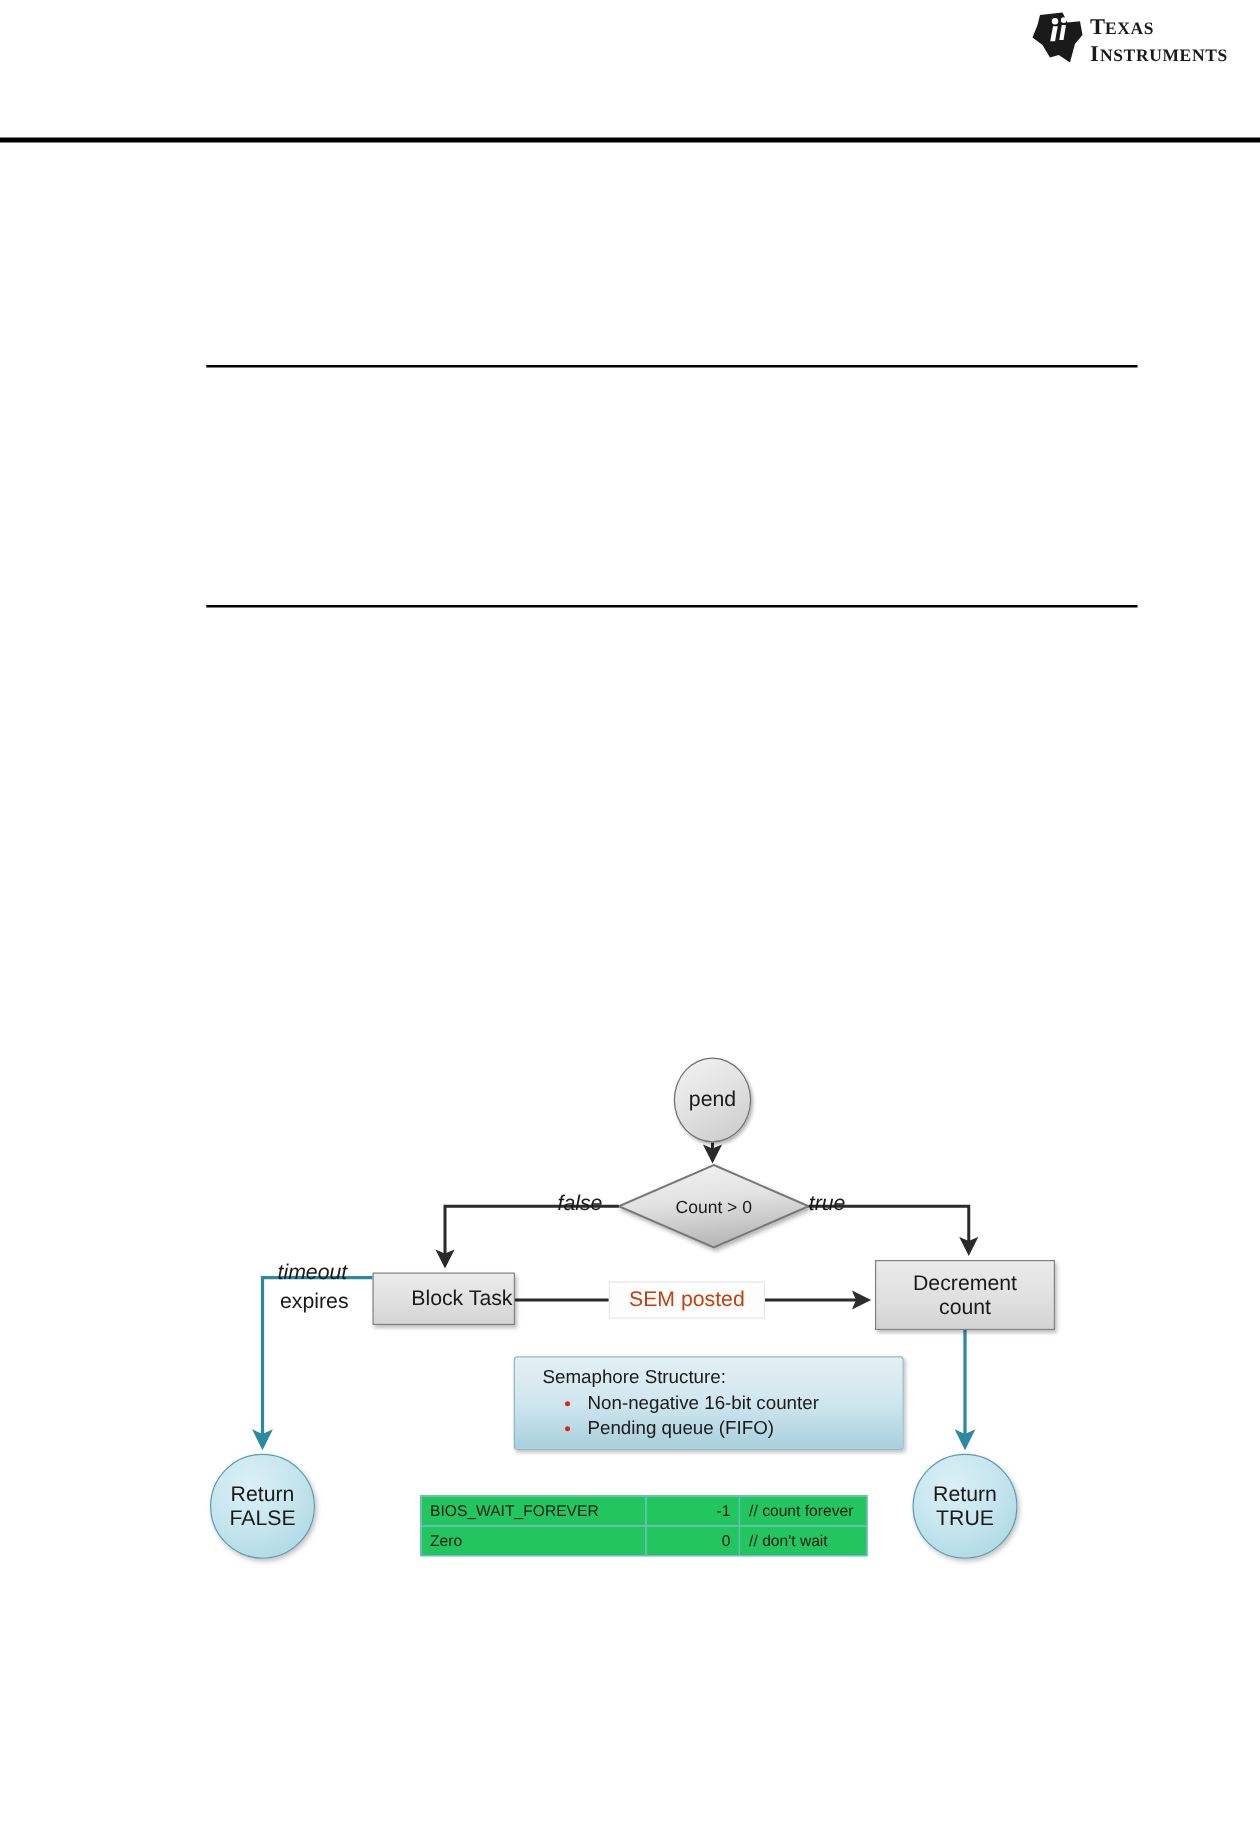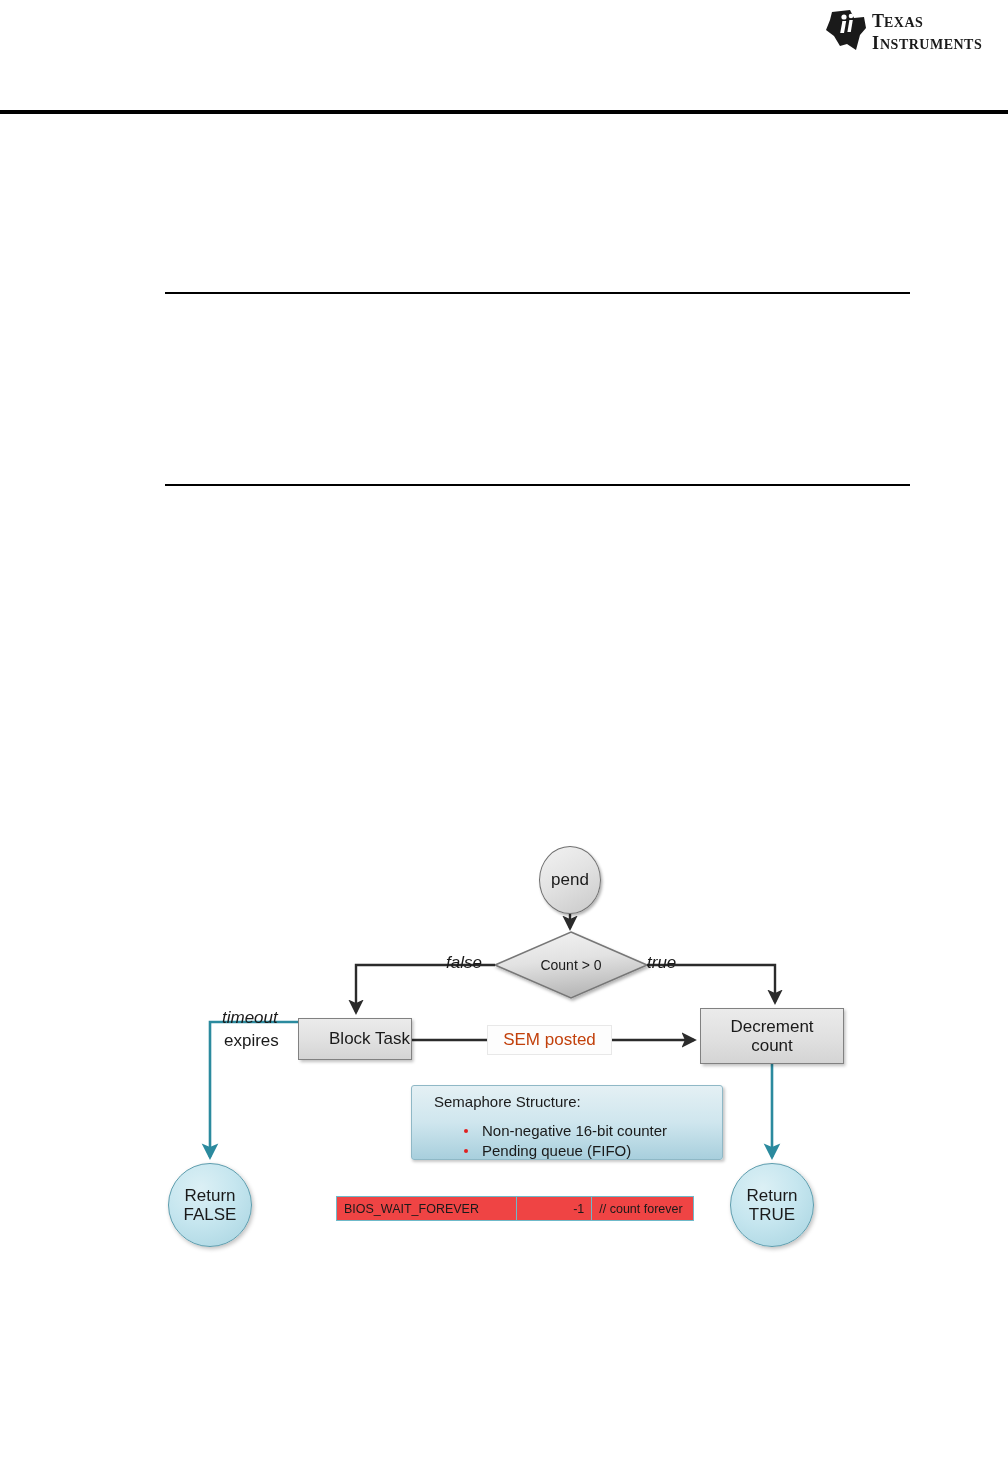--- a/index.html
+++ b/index.html
@@ -179,21 +179,21 @@
     border-radius: 3px;
     background: linear-gradient(180deg, #e4f0f4 0%, #cfe6ee 50%, #a8cfdd 100%);
     padding: 7px 0 0 22px;
     box-shadow: 1.5px 2px 3px rgba(0,0,0,0.22);
   }
   .sem-struct-title {
     font-size: 15px;
     color: #1a1a1a;
     margin-bottom: 4px;
   }
-  .sem-list { list-style: none; margin: 12px; padding: 0 0 0 18px; }
+  .sem-list { list-style: none; margin: 0; padding: 0 0 0 18px; }
   .sem-list li {
     font-size: 15px;
     color: #1a1a1a;
     position: relative;
     padding-left: 18px;
     margin-bottom: 3px;
   }
   .sem-list li .bullet {
     position: absolute;
     left: 0;
@@ -212,21 +212,21 @@
     width: 358px;
     border-collapse: collapse;
     font-size: 12.5px;
     color: #1a1a1a;
   }
   .timeout-table td {
     border: 1px solid #6fb9c9;
     padding: 3px 7px;
     height: 17px;
   }
-  .timeout-table tr.row-normal td { background: #ef4444; }
+  .timeout-table tr.row-normal td { background: #22c55e; }
   .timeout-table tr.row-highlight td { background: #5ee6f7; }
   .timeout-table td.col-name    { width: 176px; text-align: left; }
   .timeout-table td.col-value   { width: 78px;  text-align: right; }
   .timeout-table td.col-comment { width: 104px; text-align: left; }
 </style>
 </head>
 <body>
 
 <div class="ti-logo">
   <svg viewBox="0 0 186 46" width="186" height="46" xmlns="http://www.w3.org/2000/svg" aria-label="Texas Instruments">
@@ -330,14 +330,19 @@
   </ul>
 </div>
 
 <table class="timeout-table">
   <tbody>
     <tr class="row-normal">
       <td class="col-name">BIOS_WAIT_FOREVER</td>
       <td class="col-value">-1</td>
       <td class="col-comment">// count forever</td>
     </tr>
+    <tr class="row-normal">
+      <td class="col-name">Zero</td>
+      <td class="col-value">0</td>
+      <td class="col-comment">// don't wait</td>
+    </tr>
   </tbody>
 </table>
 
 </body></html>

